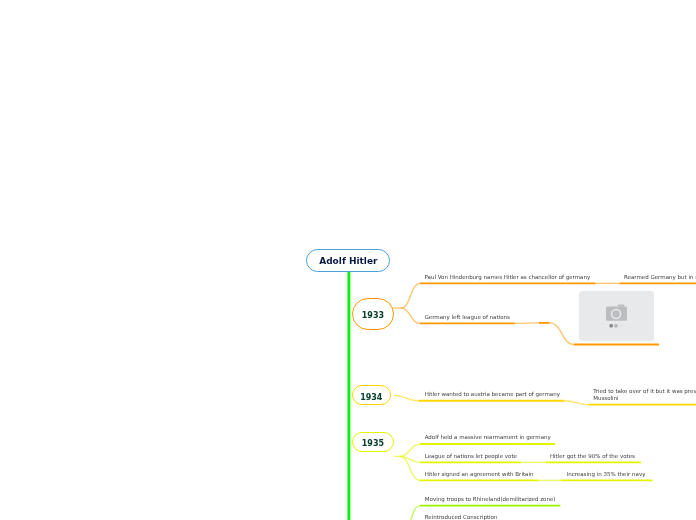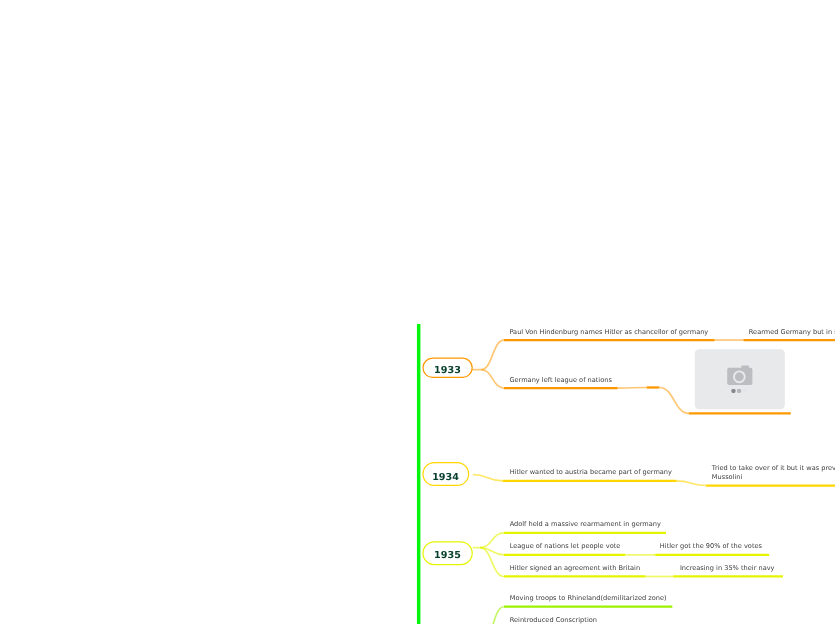--- a/index.html
+++ b/index.html
@@ -76,28 +76,31 @@
     <g stroke="#9CF200" fill="none" stroke-linecap="butt">
       <path d="M394 538 L401 538" stroke-width="1.4" opacity="0.6"></path>
       <path d="M401 538 C410.45 538 410.45 505.6 419.9 505.6" stroke-width="1.4" opacity="0.6"></path>
       <path d="M420 505.6 L560.3 505.6" stroke-width="1.9"></path>
       <path d="M401 538 C410.45 538 410.45 524 419.9 524" stroke-width="1.4" opacity="0.6"></path>
       <path d="M420 524 L503 524" stroke-width="1.9"></path>
     </g>
 
   </svg>
 
+  <div class="nodebox rootbox" style="left:306.25px;top:248.85px;width:84.2px;height:23.3px;border:1.3px solid #4FA0D8;">
+    <span>Adolf Hitler</span>
+  </div>
 
-  <div class="nodebox yearbox" style="left:351.8px;top:298.0px;width:42.2px;height:17px;border:1.2px solid #FF9900;">
+  <div class="nodebox yearbox" style="left:351.8px;top:298.0px;width:42.2px;height:32px;border:1.2px solid #FF9900;">
     <span>1933</span>
   </div>
   <div class="nodebox yearbox" style="left:351.8px;top:385.2px;width:39px;height:20.1px;border:1.2px solid #FFD600;">
     <span>1934</span>
   </div>
-  <div class="nodebox yearbox" style="left:351.8px;top:451px;width:42.2px;height:20.1px;border:1.2px solid #E5F500;">
+  <div class="nodebox yearbox" style="left:351.8px;top:432px;width:42.2px;height:20.1px;border:1.2px solid #E5F500;">
     <span>1935</span>
   </div>
 
   <div class="lbl" style="left:424.5px;top:273.6px;">Paul Von Hindenburg names Hitler as chancellor of germany</div>
   <div class="lbl" style="left:624px;top:273.6px;">Rearmed Germany but in s</div>
   <div class="lbl" style="left:424.5px;top:313.6px;">Germany left league of nations</div>
 
   <div class="imgph" style="left:579px;top:291px;width:74.5px;height:49.5px;">
     <svg viewBox="0 0 74.5 49.5" width="74.5" height="49.5">
       <g fill="#BCBDC0">

